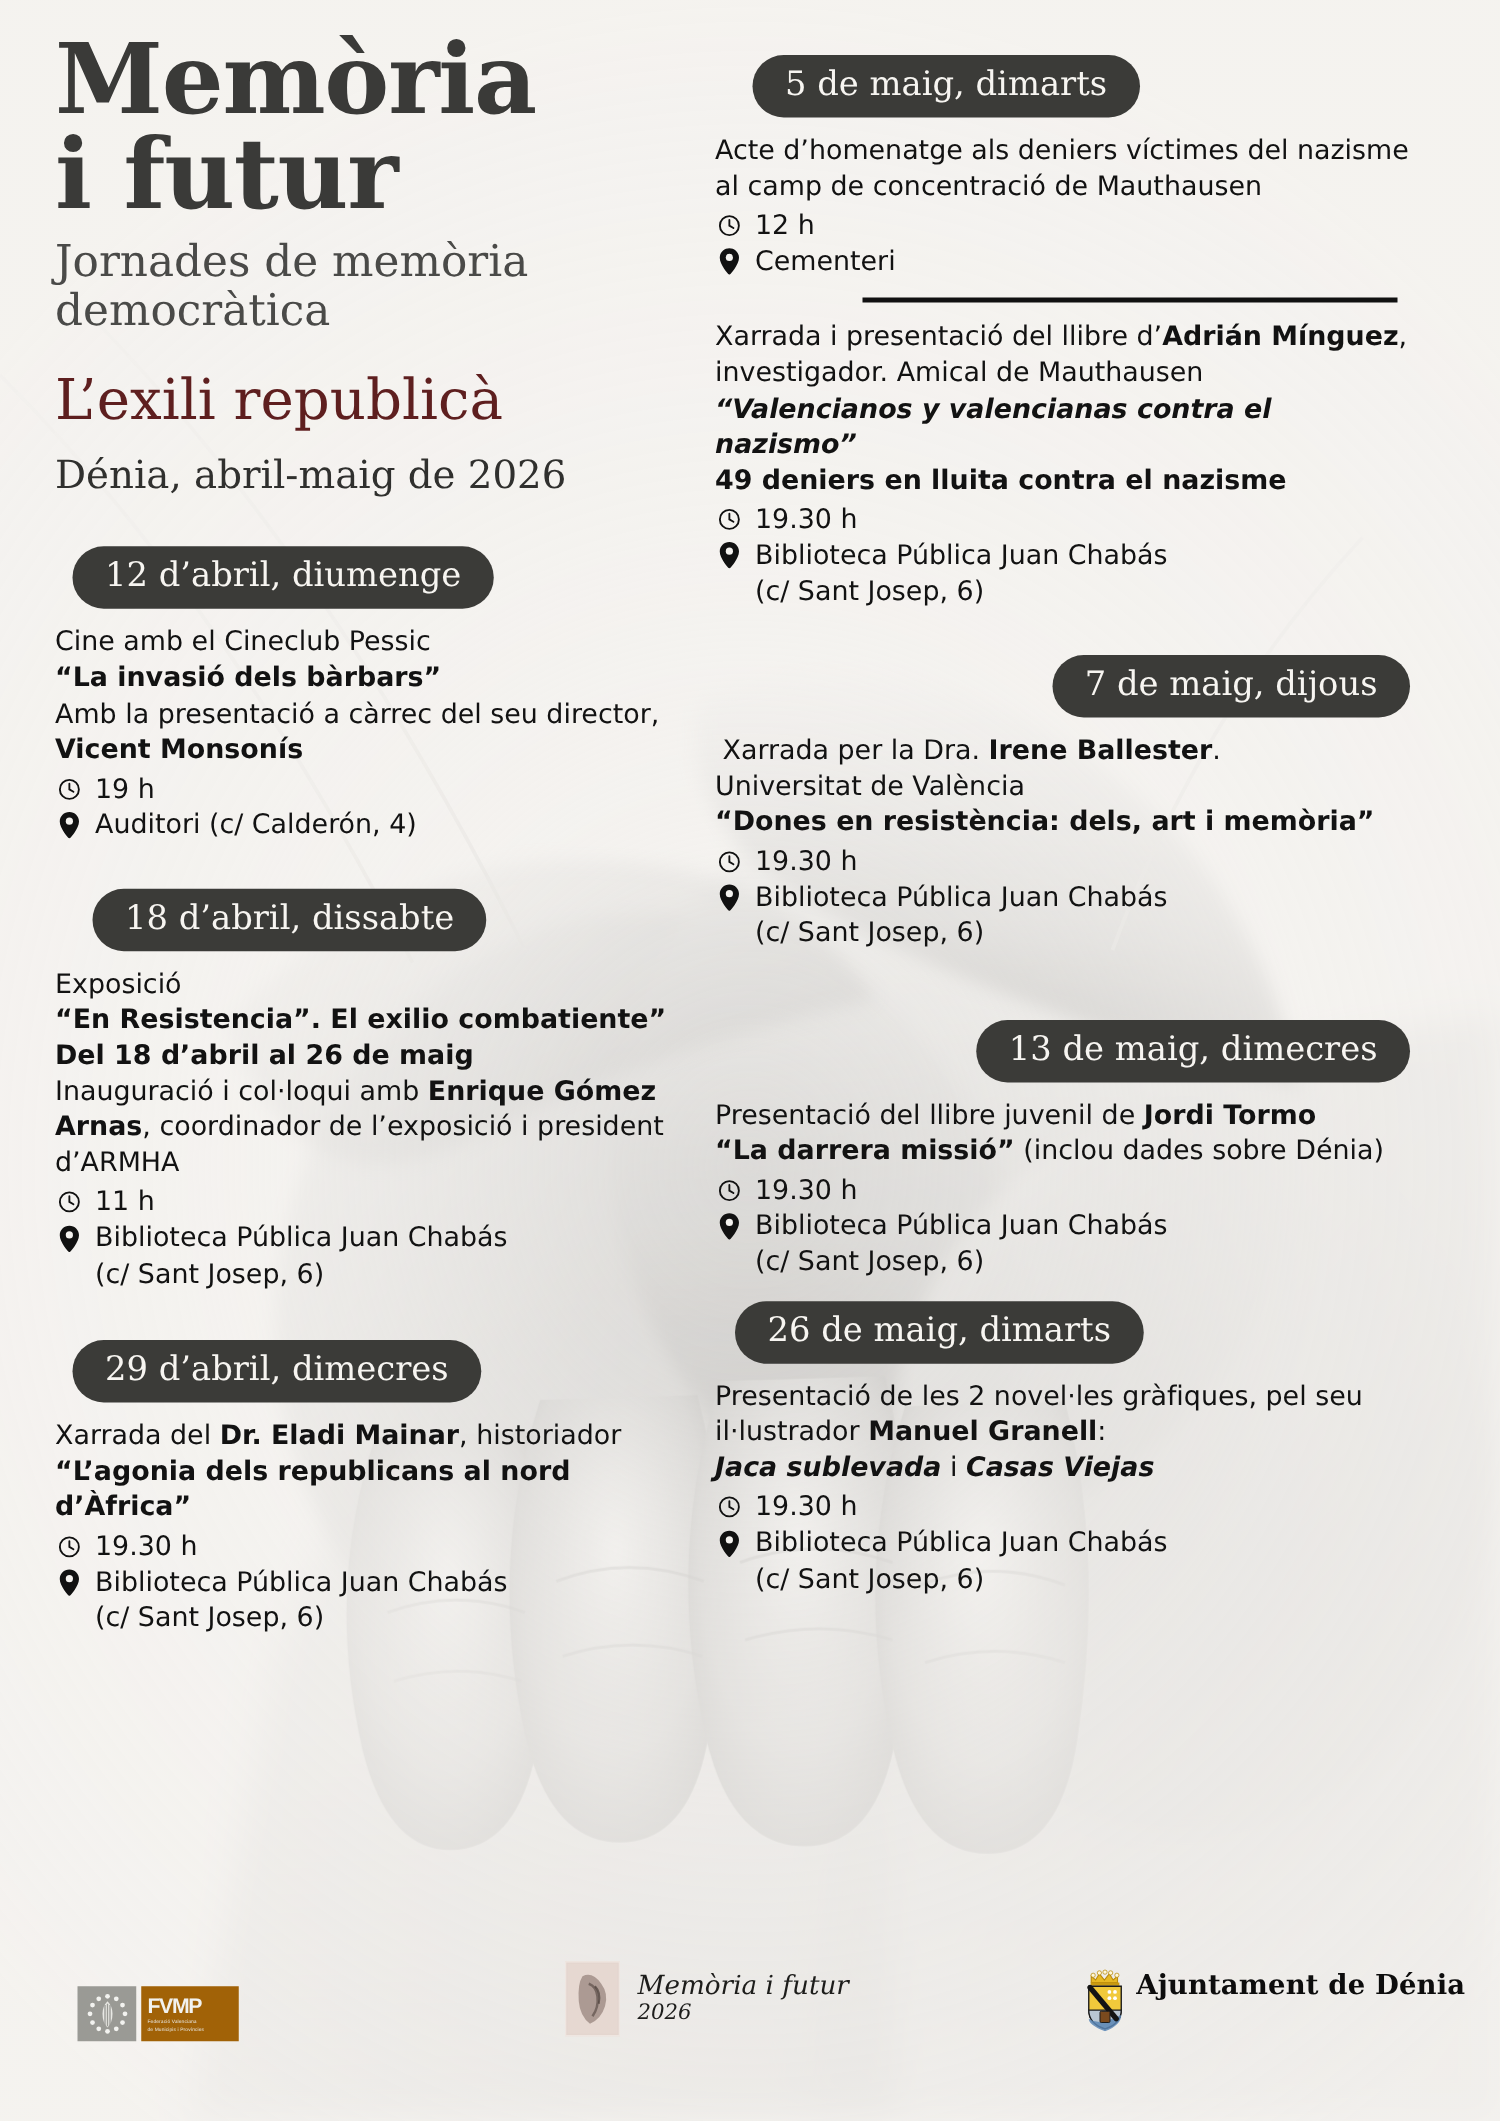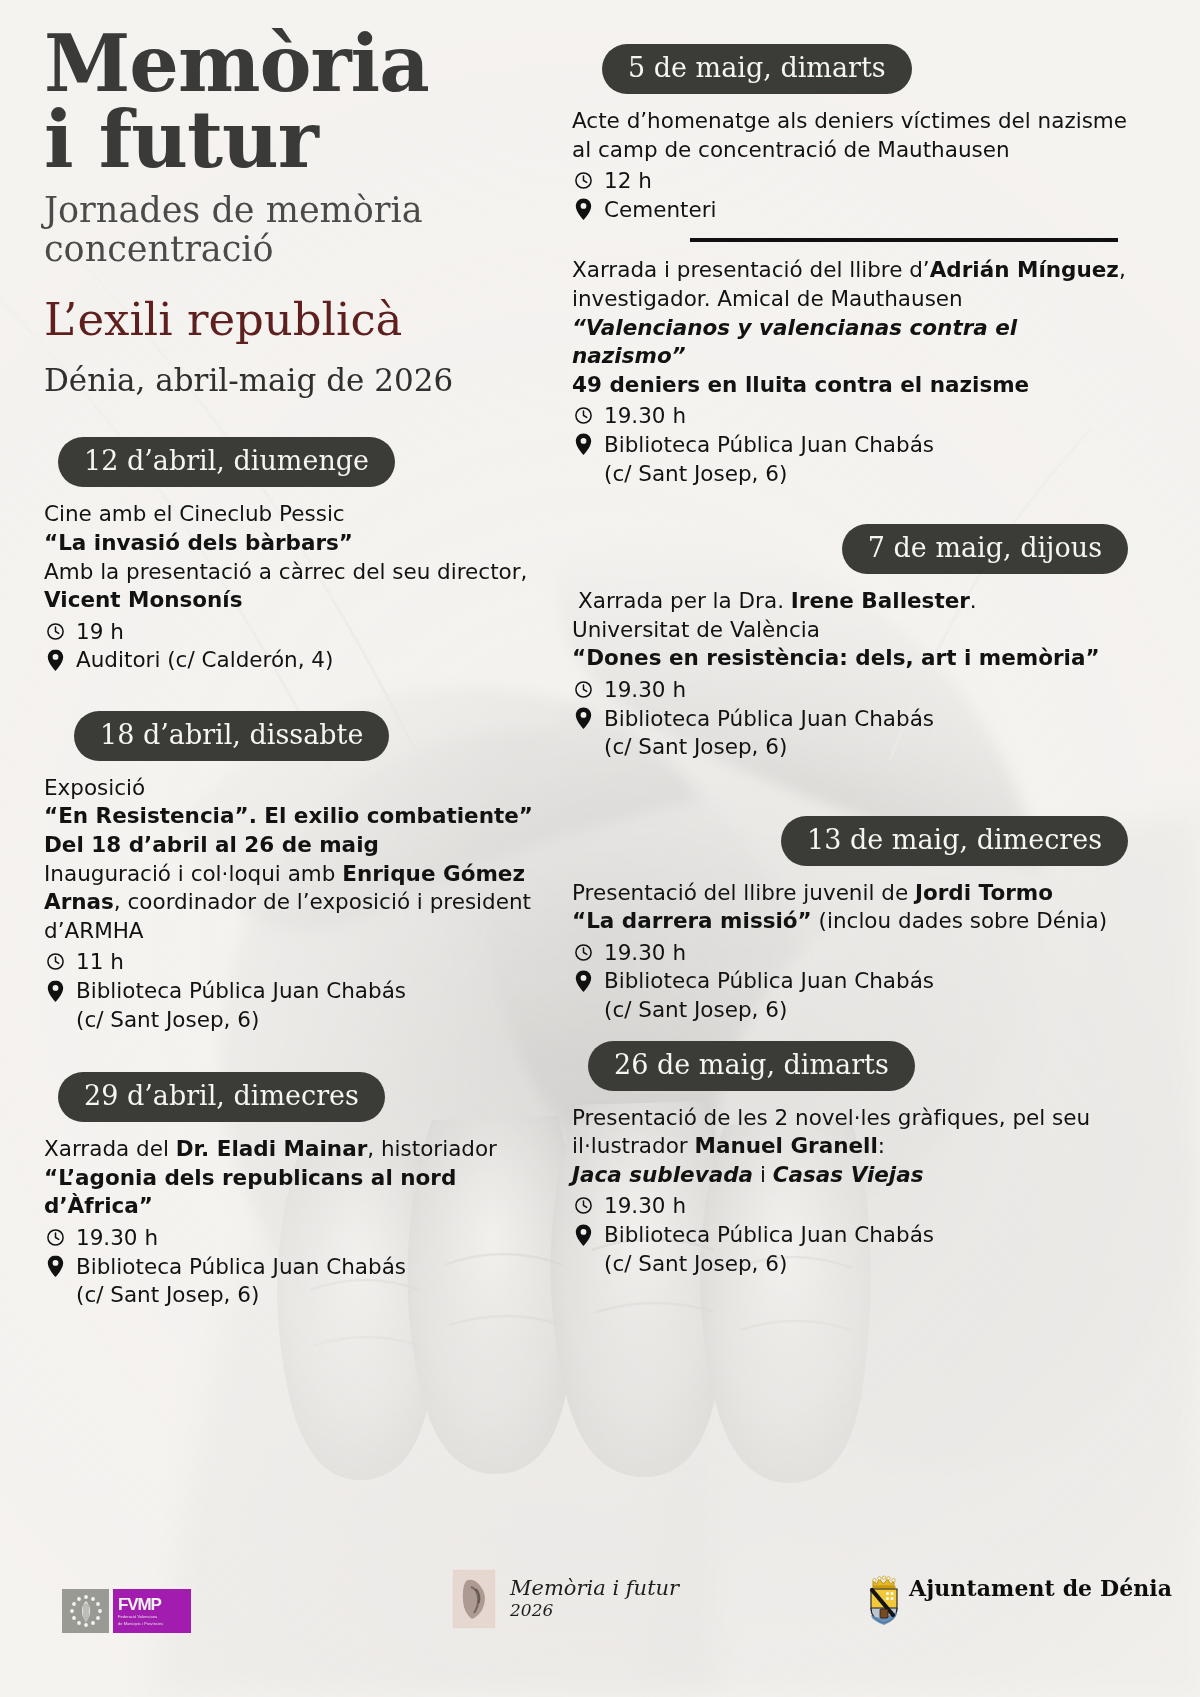--- a/index.html
+++ b/index.html
@@ -130,21 +130,21 @@
   }
   .logo-fvmp{
     position:absolute;left:62px;top:42px;
     display:flex;align-items:stretch;gap:4px;
   }
   .fvmp-shield{
     width:47px;height:44px;background:#9a9a95;
     display:flex;align-items:center;justify-content:center;
   }
   .fvmp-word{
-    width:78px;height:44px;background:#a21caf;
+    width:78px;height:44px;background:#a16207;
     display:flex;flex-direction:column;justify-content:center;
     padding-left:5px;box-sizing:border-box;
   }
   .fvmp-word .big{
     color:#f2f2ef;font-family:"Liberation Sans", sans-serif;
     font-weight:700;font-size:17px;line-height:1;letter-spacing:-1.1px;
   }
   .fvmp-word .small{
     color:#e8e8e4;font-family:"Liberation Sans", sans-serif;
     font-size:3.9px;line-height:1.25;margin-top:2px;letter-spacing:0.1px;
@@ -254,21 +254,21 @@
 
   <div class="col col-left">
 
     <div class="masthead">
       <h1 class="title-main">
         <span>Memòria</span><br>
         <span>i futur</span>
       </h1>
       <div class="title-sub">
         <span>Jornades de memòria</span><br>
-        <span>concentració</span>
+        <span>democràtica</span>
       </div>
       <div class="title-theme">L’exili republicà</div>
       <div class="title-place">Dénia, abril-maig de 2026</div>
     </div>
 
     <div class="event" style="margin-top:40px;">
       <div class="pill-row indent-1">
         <span class="pill">12 d’abril, diumenge</span>
       </div>
       <div class="body">

